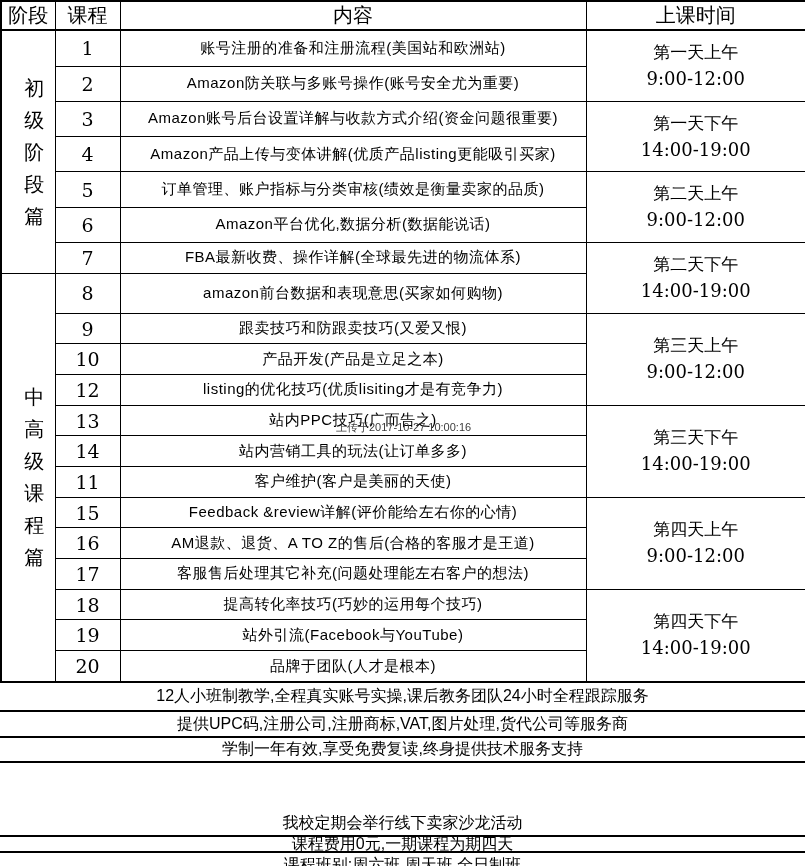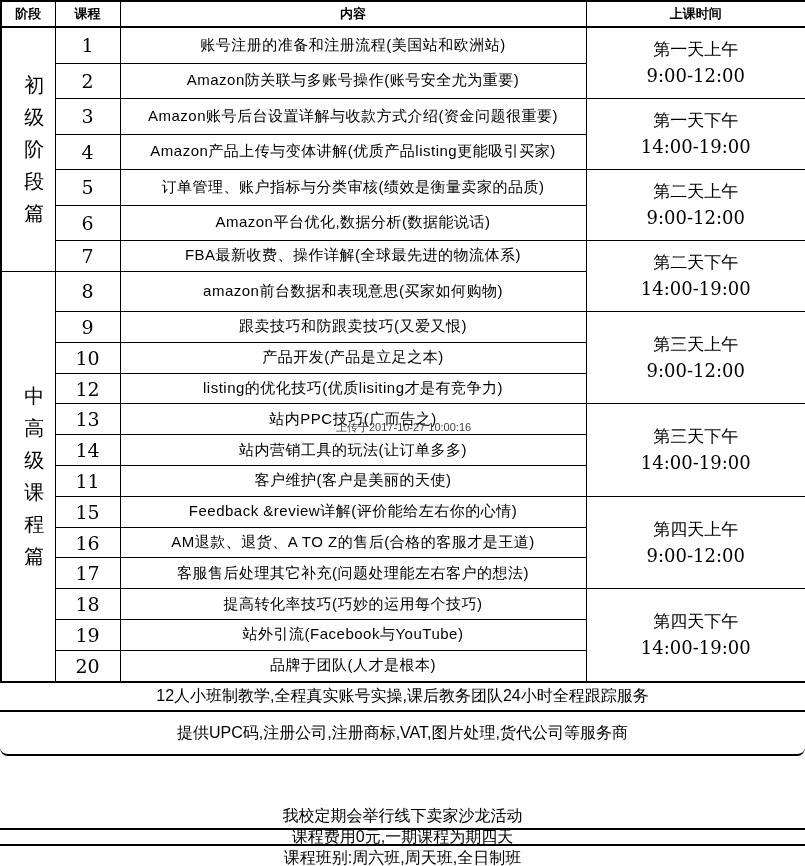--- a/index.html
+++ b/index.html
@@ -21,22 +21,22 @@
   }
   .schedule th, .schedule td {
     border: 1px solid #000;
     padding: 0;
     text-align: center;
     vertical-align: middle;
     overflow: hidden;
   }
   .schedule thead tr { height: 26px; }
   .schedule th {
-    font-weight: bold;
-    font-size: 13px;
+    font-weight: normal;
+    font-size: 20px;
     border-bottom-width: 2px;
   }
   .stage-cell { width: 54px; }
   .stage-text {
     display: inline-block;
     width: 1.05em;
     font-size: 20px;
     line-height: 32px;
     word-break: break-all;
     margin-left: 12px;
@@ -62,21 +62,21 @@
     box-sizing: border-box;
     width: 805px;
     border-bottom: 2px solid #000;
     display: flex;
     align-items: center;
     justify-content: center;
     font-size: 16px;
     white-space: pre;
   }
   .fr-0 { height: 29px; }
-  .fr-1 { height: 44px; border-radius: 8px; }
+  .fr-1 { height: 26px; }
   .fr-2 { height: 25px; }
   .fr-3 { height: 26px; margin-top: 48px; }
   .fr-4 { height: 16px; }
   .fr-5 { height: 26px; }
   .fr-6 { height: 16px; border-bottom: none; }
   .watermark {
     position: absolute;
     left: 336px;
     top: 420px;
     font-size: 11px;
@@ -219,20 +219,21 @@
       <tr>
         <td class="num-cell">20</td>
         <td class="content-cell">品牌于团队(人才是根本)</td>
       </tr>
     </tbody>
   </table>
 
   <div class="footer-rows">
     <div class="footer-row fr-0">12人小班制教学,全程真实账号实操,课后教务团队24小时全程跟踪服务</div>
     <div class="footer-row fr-1">提供UPC码,注册公司,注册商标,VAT,图片处理,货代公司等服务商</div>
+    <div class="footer-row fr-2">学制一年有效,享受免费复读,终身提供技术服务支持</div>
     <div class="footer-row fr-3">我校定期会举行线下卖家沙龙活动</div>
     <div class="footer-row fr-4">课程费用0元,一期课程为期四天</div>
     <div class="footer-row fr-5">课程班别:周六班,周天班,全日制班</div>
     <div class="footer-row fr-6">咨询热线:18138200372    18898562886微信号</div>
   </div>
 
   <div class="watermark">上传于2017-10-27 10:00:16</div>
 
 </div>
 

